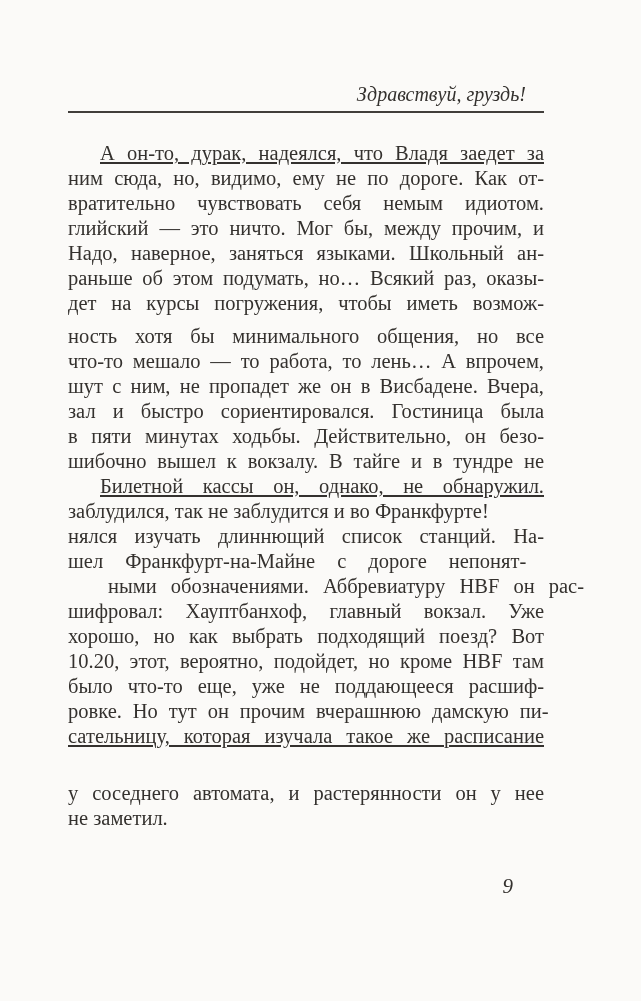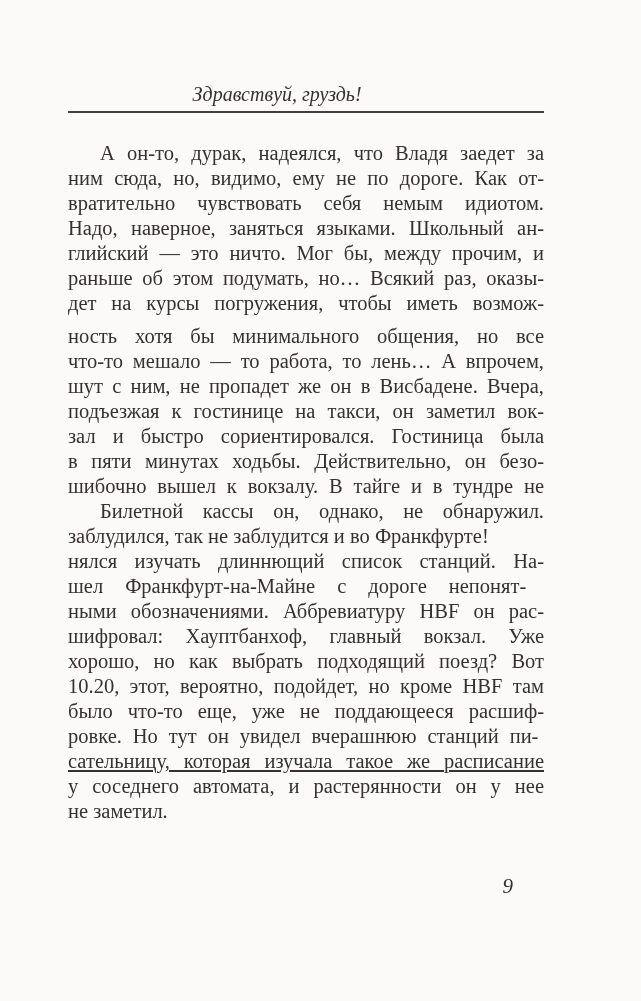--- a/index.html
+++ b/index.html
@@ -15,25 +15,25 @@
   }
   .page {
     position: absolute;
     left: 0; top: 0;
     width: 641px;
     height: 1001px;
   }
   .running-head {
     position: absolute;
     top: 82px;
-    left: 52px;
+    left: 76px;
     width: 476px;
     box-sizing: border-box;
     padding-right: 26px;
-    text-align: center;
+    text-align: right;
     font-style: italic;
     font-size: 20px;
     line-height: 24px;
     color: #34312e;
     white-space: nowrap;
   }
   .header-rule {
     position: absolute;
     top: 111px;
     left: 68px;
@@ -49,20 +49,21 @@
     font-size: 20.5px;
     line-height: 25px;
     color: #34312e;
   }
   .line {
     height: 25px;
     white-space: nowrap;
   }
   .line.indent {
     padding-left: 32px;
+    text-decoration: underline;
   }
   .folio {
     position: absolute;
     top: 874px;
     left: 68px;
     width: 476px;
     box-sizing: border-box;
     padding-right: 31px;
     text-align: right;
     font-style: italic;
@@ -74,39 +75,38 @@
 </head>
 <body>
 
 <div class="page">
   <div class="running-head">Здравствуй, груздь!</div>
   <div class="header-rule"></div>
   <div class="body-text">
       <div class="line indent" style="word-spacing: 7.05134px;"><span>А он-то, дурак, надеялся, что Владя заедет за</span></div>
       <div class="line" style="word-spacing: 6.08854px;"><span>ним сюда, но, видимо, ему не по дороге. Как от-</span></div>
       <div class="line" style="word-spacing: 16.8438px;"><span>вратительно чувствовать себя немым идиотом.</span></div>
+      <div class="line" style="word-spacing: 5.75px;"><span>глийский — это ничто. Мог бы, между прочим, и</span></div>
       <div class="line" style="word-spacing: 8.13438px;"><span>Надо, наверное, заняться языками. Школьный ан-</span></div>
-      <div class="line" style="word-spacing: 5.75px;"><span>глийский — это ничто. Мог бы, между прочим, и</span></div>
       <div class="line" style="word-spacing: 4.65625px;"><span>раньше об этом подумать, но… Всякий раз, оказы-</span></div>
       <div class="line" style="word-spacing: 9.74479px;"><span>дет на курсы погружения, чтобы иметь возмож-</span></div>
       <div class="line" style="word-spacing: 12.6849px; margin-top: 8px;"><span>ность хотя бы минимального общения, но все</span></div>
       <div class="line" style="word-spacing: 4.71484px;"><span>что-то мешало — то работа, то лень… А впрочем,</span></div>
       <div class="line" style="word-spacing: 4.05035px;"><span>шут с ним, не пропадет же он в Висбадене. Вчера,</span></div>
-      <div class="line" style="word-spacing: 6.96875px;"><span>подъезжая к гостинице на такси, он заметил вок-</span></div>
       <div class="line" style="word-spacing: 11.95px;"><span>зал и быстро сориентировался. Гостиница была</span></div>
       <div class="line" style="word-spacing: 8.41667px;"><span>в пяти минутах ходьбы. Действительно, он безо-</span></div>
       <div class="line" style="word-spacing: 5.76736px;"><span>шибочно вышел к вокзалу. В тайге и в тундре не</span></div>
       <div class="line indent" style="word-spacing: 14.4719px;"><span>Билетной кассы он, однако, не обнаружил.</span></div>
       <div class="line last"><span>заблудился, так не заблудится и во Франкфурте!</span></div>
       <div class="line" style="word-spacing: 12.2063px;"><span>нялся изучать длиннющий список станций. На-</span></div>
       <div class="line" style="word-spacing: 16.9141px;"><span>шел Франкфурт-на-Майне с дороге непонят-</span></div>
-      <div class="line" style="word-spacing: 8.96562px;"><span>ными обозначениями. Аббревиатуру HBF он рас-</span></div>
+      <div class="line" style="word-spacing: 8.96562px; margin-left: 40px;"><span>ными обозначениями. Аббревиатуру HBF он рас-</span></div>
       <div class="line" style="word-spacing: 17.168px;"><span>шифровал: Хауптбанхоф, главный вокзал. Уже</span></div>
       <div class="line" style="word-spacing: 9.07812px;"><span>хорошо, но как выбрать подходящий поезд? Вот</span></div>
       <div class="line" style="word-spacing: 5.21205px;"><span>10.20, этот, вероятно, подойдет, но кроме HBF там</span></div>
       <div class="line" style="word-spacing: 9.85938px;"><span>было что-то еще, уже не поддающееся расшиф-</span></div>
-      <div class="line" style="word-spacing: 5.82589px;"><span>ровке. Но тут он увидел вчерашнюю станций пи-</span></div>
+      <div class="line" style="word-spacing: 5.82589px;"><span>ровке. Но тут он прочим вчерашнюю дамскую пи-</span></div>
       <div class="line" style="word-spacing: 8.89375px; text-decoration: underline;"><span>сательницу, которая изучала такое же расписание</span></div>
-      <div class="line" style="word-spacing: 8.85938px;"><span>у соседнего автомата, и растерянности он у нее</span></div>
+      <div class="line" style="word-spacing: 8.85938px; margin-top: 32px;"><span>у соседнего автомата, и растерянности он у нее</span></div>
       <div class="line last"><span>не заметил.</span></div>
     </div>
   <div class="folio">9</div>
 </div>
 
 </body></html>

